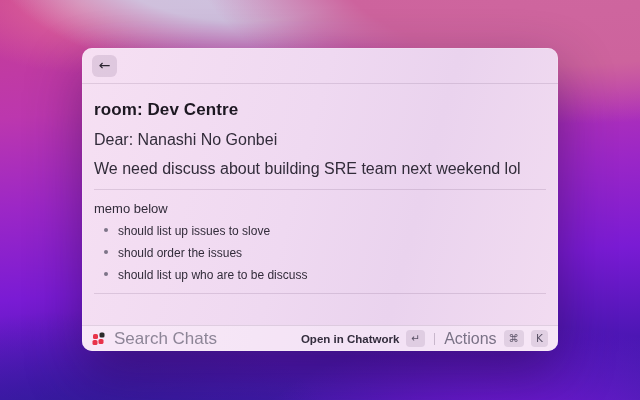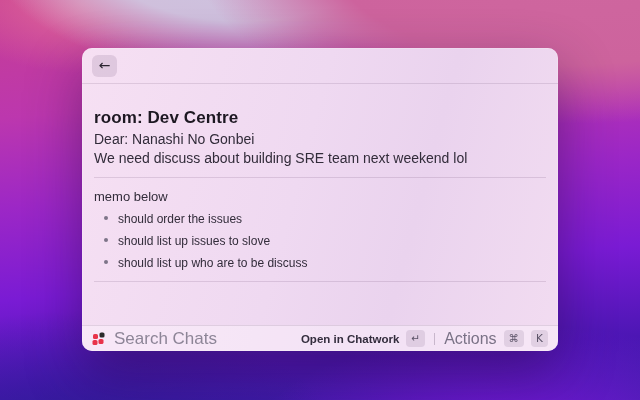--- a/index.html
+++ b/index.html
@@ -39,24 +39,24 @@
     width: 25px; height: 22px; border: none; border-radius: 6px;
     background: rgba(110, 80, 120, 0.16);
     color: #2a2430; font-size: 14px; line-height: 21px;
     cursor: pointer; text-align: center; padding: 0;
     font-family: "DejaVu Sans", sans-serif;
   }
   .win-content {
     flex: 1 1 auto; padding: 8px 12px 0 12px; overflow: hidden;
   }
   .detail-title {
-    margin-top: 16px;
+    margin-top: 8px;
     font-size: 17px; font-weight: 700; color: #1d1822; letter-spacing: 0.1px;
   }
-  .detail-line { margin-top: 3px; font-size: 14px; color: #322c3a; }
+  .detail-line { margin-top: 11px; font-size: 16px; color: #322c3a; }
   .hr {
     border: none; border-top: 1px solid rgba(85, 55, 95, 0.15);
     margin: 11px 0 0 0;
   }
   .memo-heading { margin-top: 11px; font-size: 13px; color: #322c3a; }
   .memo-list { list-style: none; margin-top: 5px; padding-left: 10px; }
   .memo-list li {
     position: relative; padding-left: 14px; margin-top: 8px;
     font-size: 12px; color: #322c3a;
   }
@@ -109,25 +109,25 @@
 
     <div class="win-content">
       <div class="detail-title">room: Dev Centre</div>
       <div class="detail-line">Dear: Nanashi No Gonbei</div>
       <div class="detail-line">We need discuss about building SRE team next weekend lol</div>
       <hr class="hr">
       <div class="memo-heading">memo below</div>
       <ul class="memo-list">
         <li>
           <span class="bullet"></span>
-          <span>should order the issues</span>
+          <span>should list up issues to slove</span>
         </li>
         <li>
           <span class="bullet"></span>
-          <span>should list up issues to slove</span>
+          <span>should order the issues</span>
         </li>
         <li>
           <span class="bullet"></span>
           <span>should list up who are to be discuss</span>
         </li>
       </ul>
       <hr class="hr">
     </div>
 
     <div class="win-footer">

